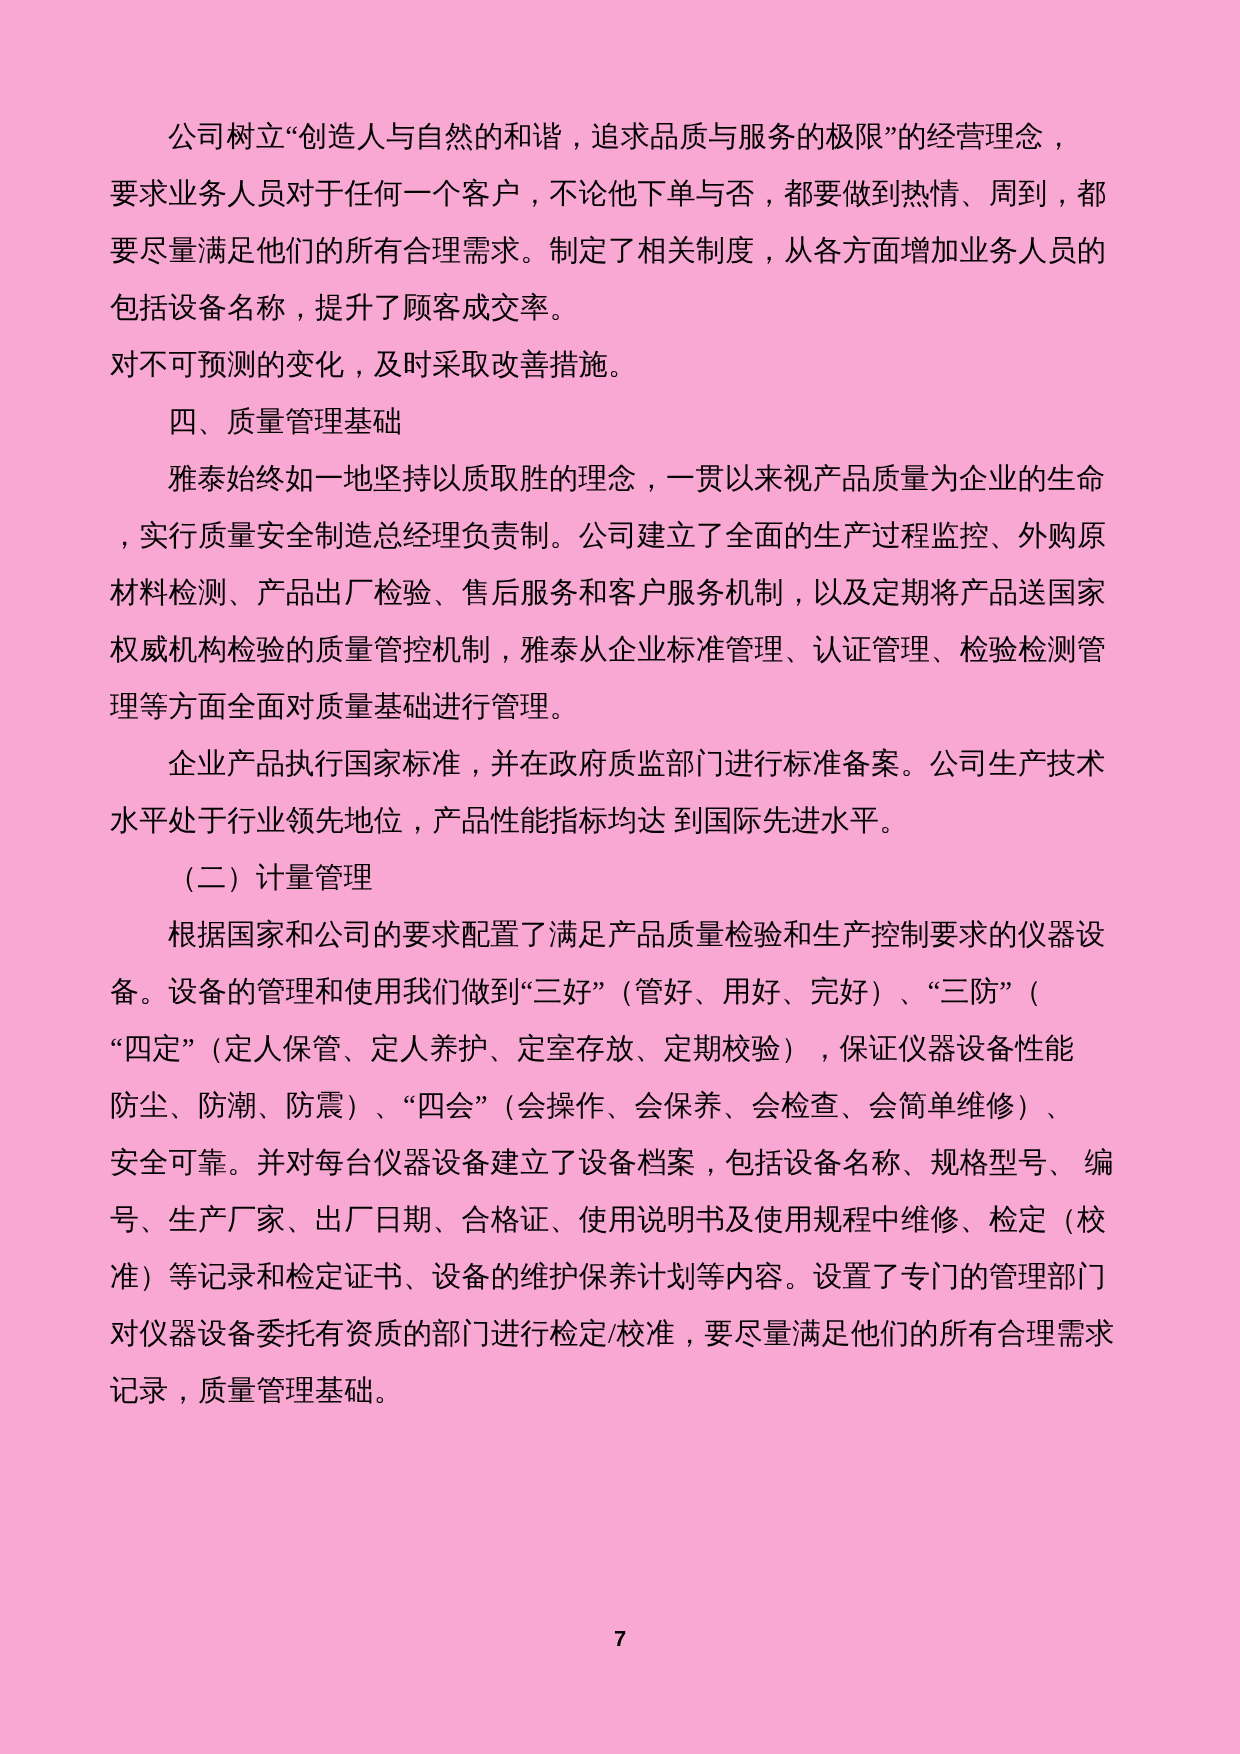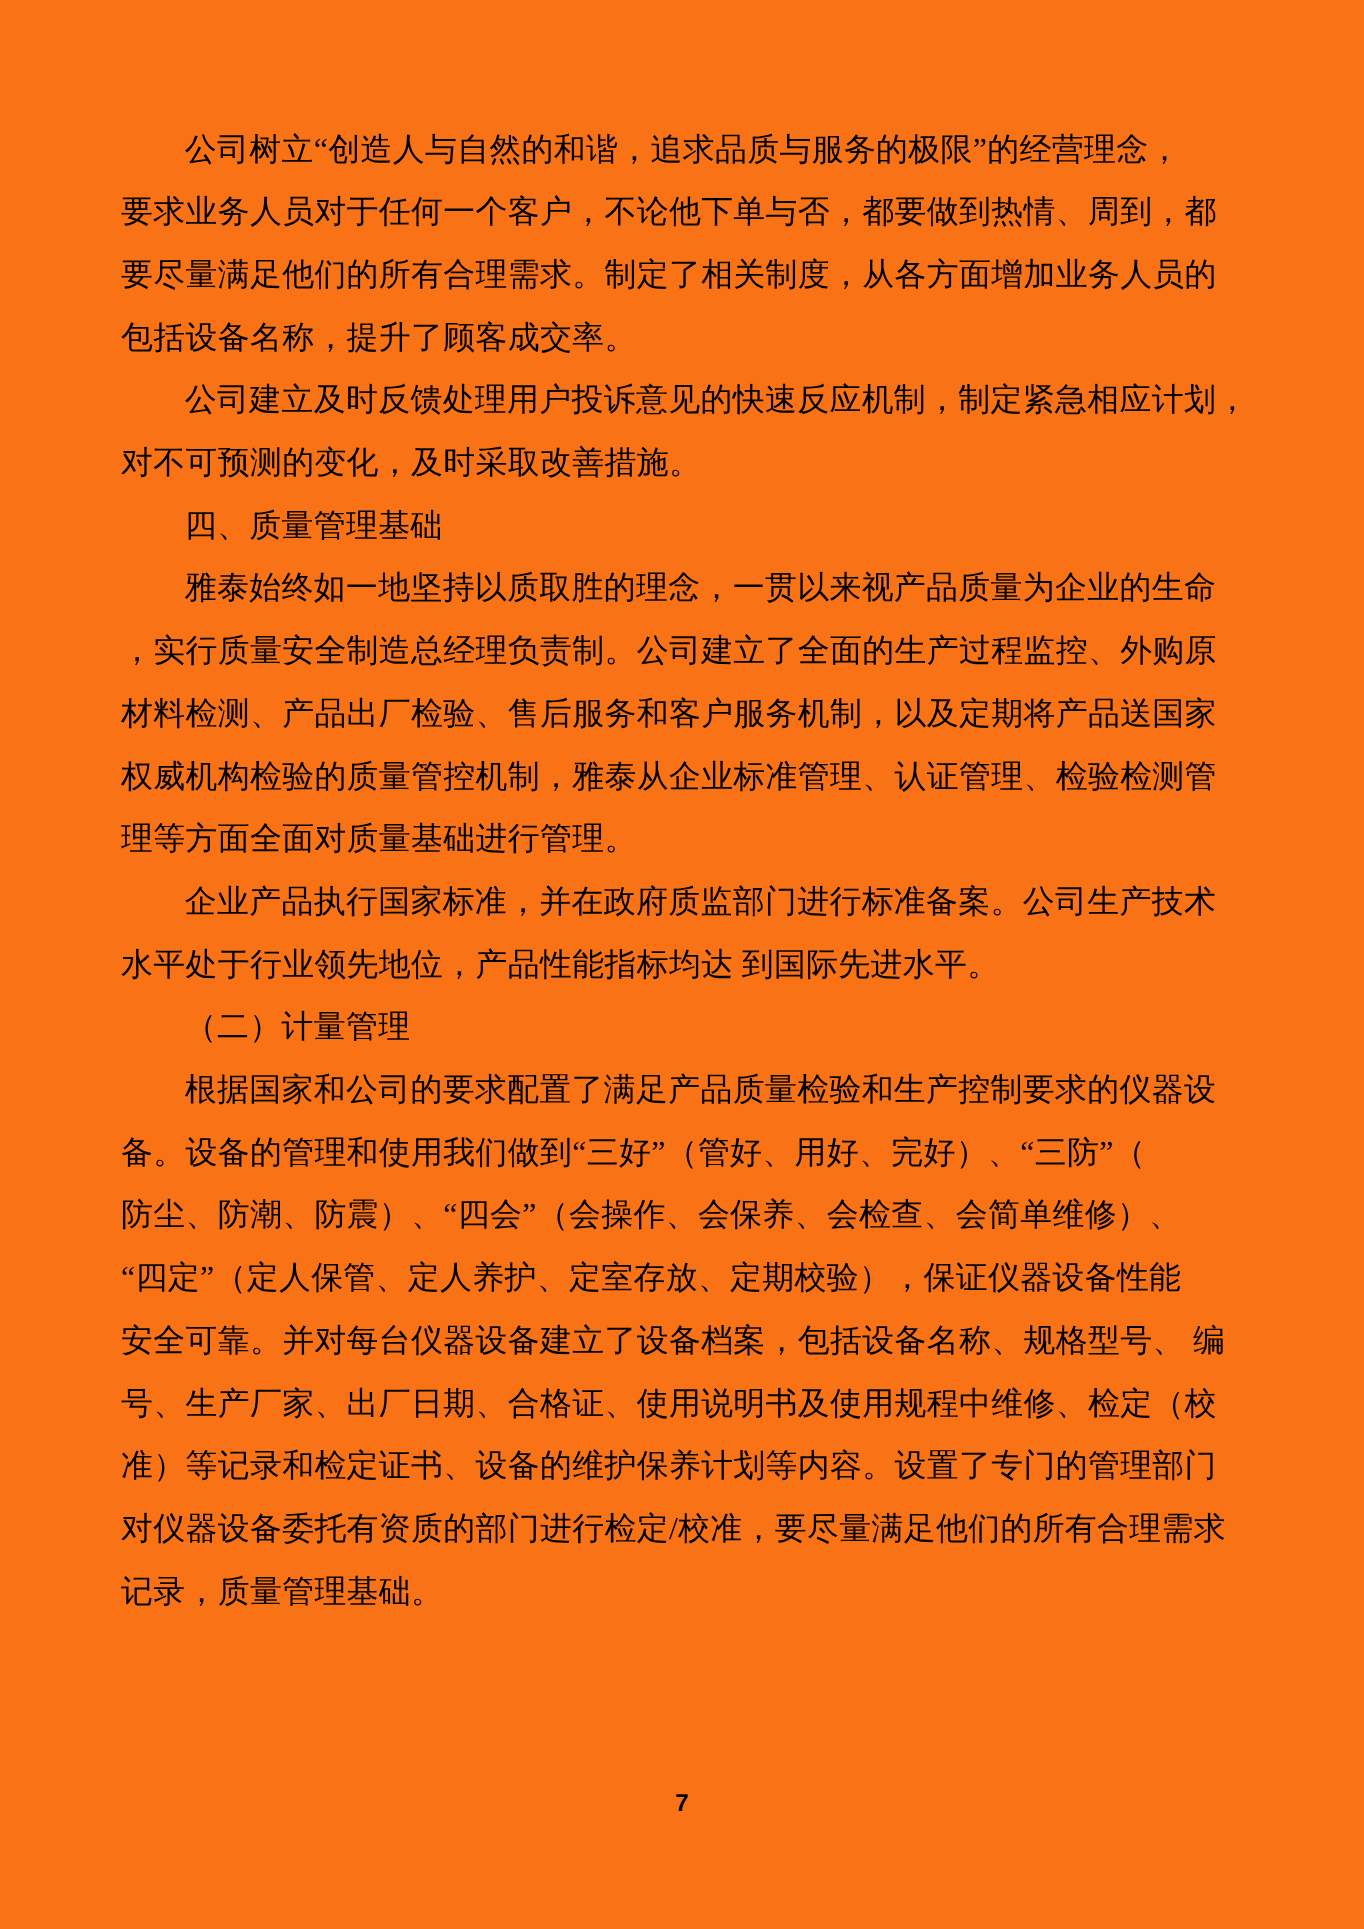--- a/index.html
+++ b/index.html
@@ -50,30 +50,29 @@
   .page-number {
     font-family: "Liberation Sans", "DejaVu Sans", sans-serif;
     font-size: 22px;
     font-weight: bold;
     color: #000000;
   }
 </style>
 </head>
 <body>
 
-<div class="page" style="background: #f97316; color: rgb(0, 0, 0);">
+<div class="page" style="background: #f9a8d4; color: rgb(0, 0, 0);">
   <div class="doc-body">
       <div class="paragraph">
         <div class="line first-line">公司树立“创造人与自然的和谐，追求品质与服务的极限”的经营理念，</div>
         <div class="line">要求业务人员对于任何一个客户，不论他下单与否，都要做到热情、周到，都</div>
         <div class="line">要尽量满足他们的所有合理需求。制定了相关制度，从各方面增加业务人员的</div>
         <div class="line">包括设备名称，提升了顾客成交率。</div>
       </div>
       <div class="paragraph">
-        <div class="line first-line">公司建立及时反馈处理用户投诉意见的快速反应机制，制定紧急相应计划，</div>
         <div class="line">对不可预测的变化，及时采取改善措施。</div>
       </div>
       <div class="paragraph">
         <div class="line first-line">四、质量管理基础</div>
       </div>
       <div class="paragraph">
         <div class="line first-line">雅泰始终如一地坚持以质取胜的理念，一贯以来视产品质量为企业的生命</div>
         <div class="line">，实行质量安全制造总经理负责制。公司建立了全面的生产过程监控、外购原</div>
         <div class="line">材料检测、产品出厂检验、售后服务和客户服务机制，以及定期将产品送国家</div>
         <div class="line">权威机构检验的质量管控机制，雅泰从企业标准管理、认证管理、检验检测管</div>
@@ -82,22 +81,22 @@
       <div class="paragraph">
         <div class="line first-line">企业产品执行国家标准，并在政府质监部门进行标准备案。公司生产技术</div>
         <div class="line">水平处于行业领先地位，产品性能指标均达 到国际先进水平。</div>
       </div>
       <div class="paragraph">
         <div class="line first-line">（二）计量管理</div>
       </div>
       <div class="paragraph">
         <div class="line first-line">根据国家和公司的要求配置了满足产品质量检验和生产控制要求的仪器设</div>
         <div class="line">备。设备的管理和使用我们做到“三好”（管好、用好、完好）、“三防”（</div>
+        <div class="line">“四定”（定人保管、定人养护、定室存放、定期校验），保证仪器设备性能</div>
         <div class="line">防尘、防潮、防震）、“四会”（会操作、会保养、会检查、会简单维修）、</div>
-        <div class="line">“四定”（定人保管、定人养护、定室存放、定期校验），保证仪器设备性能</div>
         <div class="line">安全可靠。并对每台仪器设备建立了设备档案，包括设备名称、规格型号、 编</div>
         <div class="line">号、生产厂家、出厂日期、合格证、使用说明书及使用规程中维修、检定（校</div>
         <div class="line">准）等记录和检定证书、设备的维护保养计划等内容。设置了专门的管理部门</div>
         <div class="line">对仪器设备委托有资质的部门进行检定/校准，要尽量满足他们的所有合理需求</div>
         <div class="line">记录，质量管理基础。</div>
       </div>
     </div>
   <div class="page-footer">
     <span class="page-number">7</span>
   </div>

